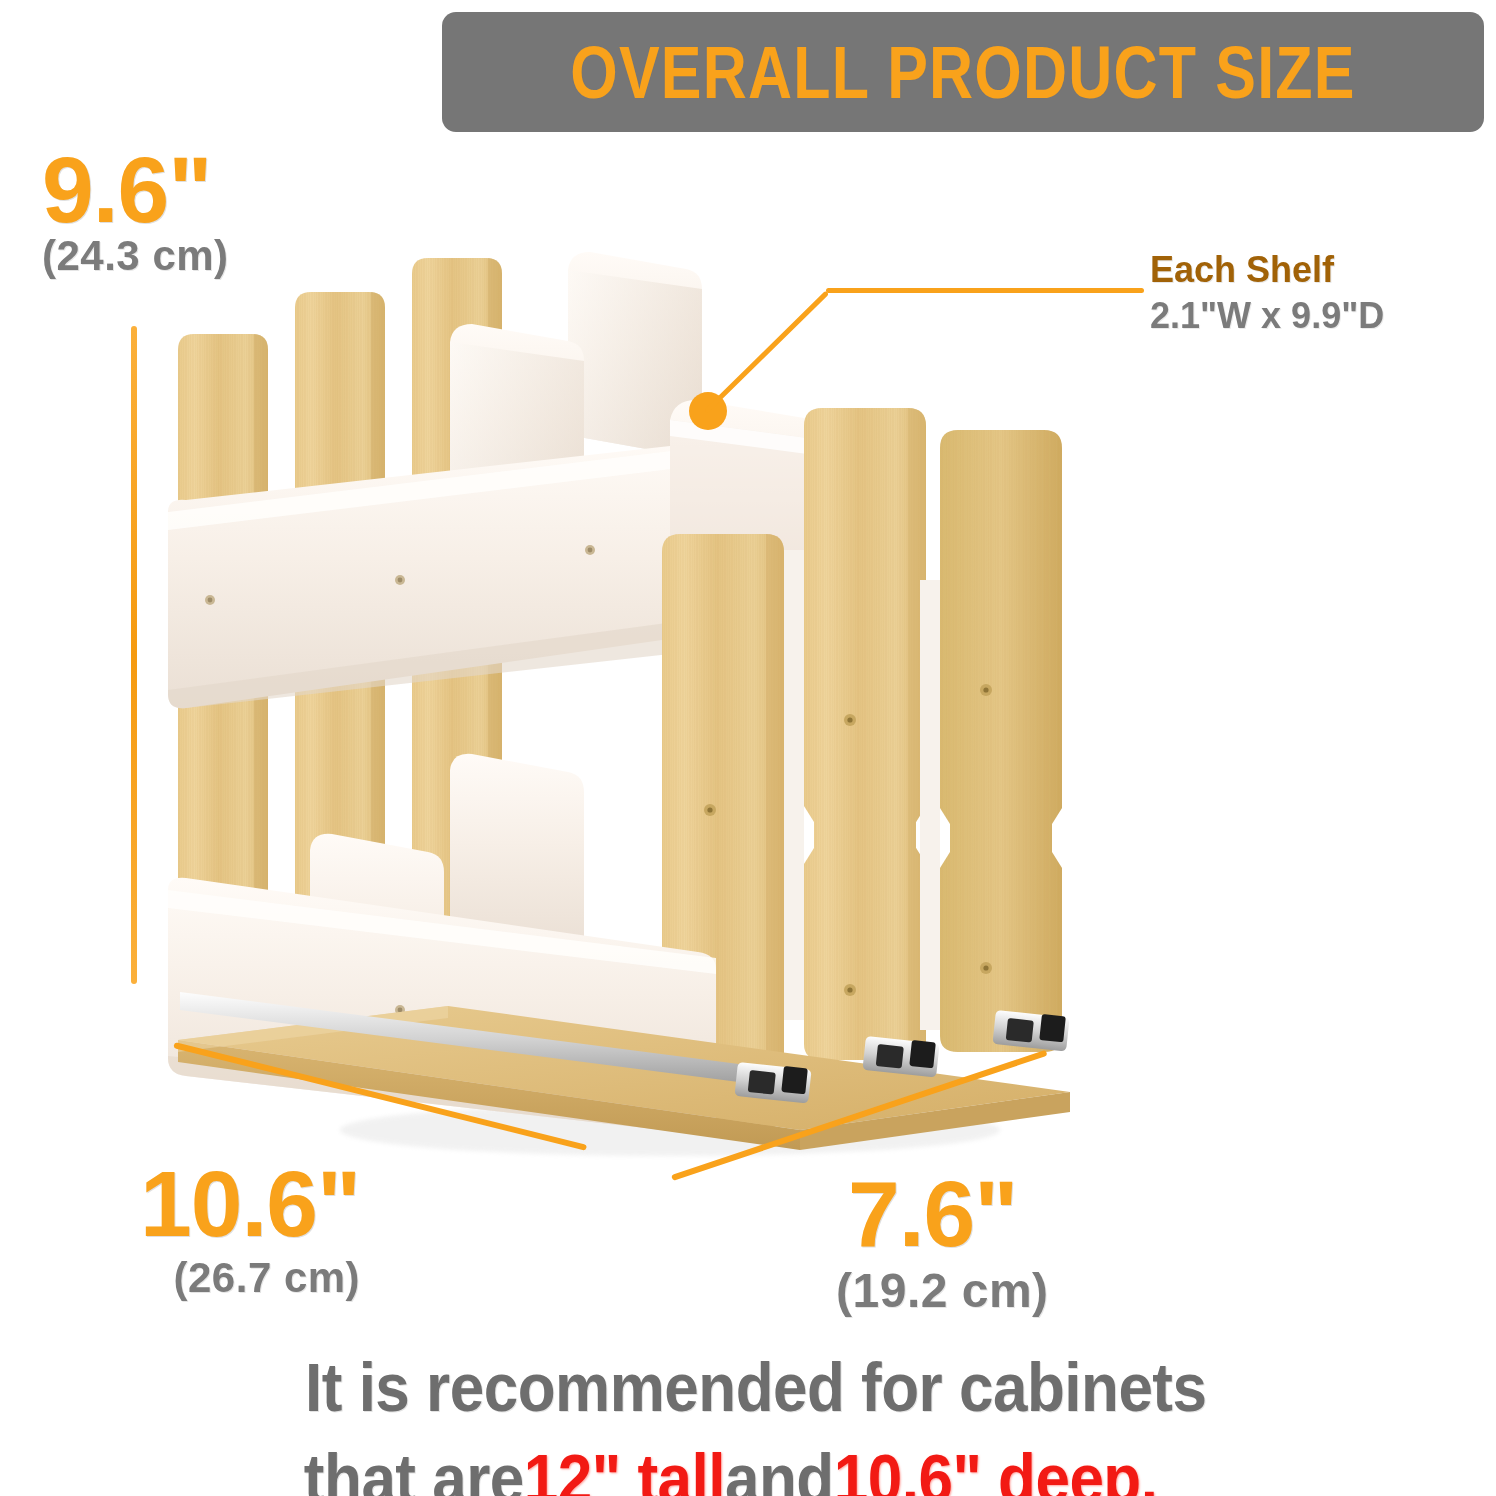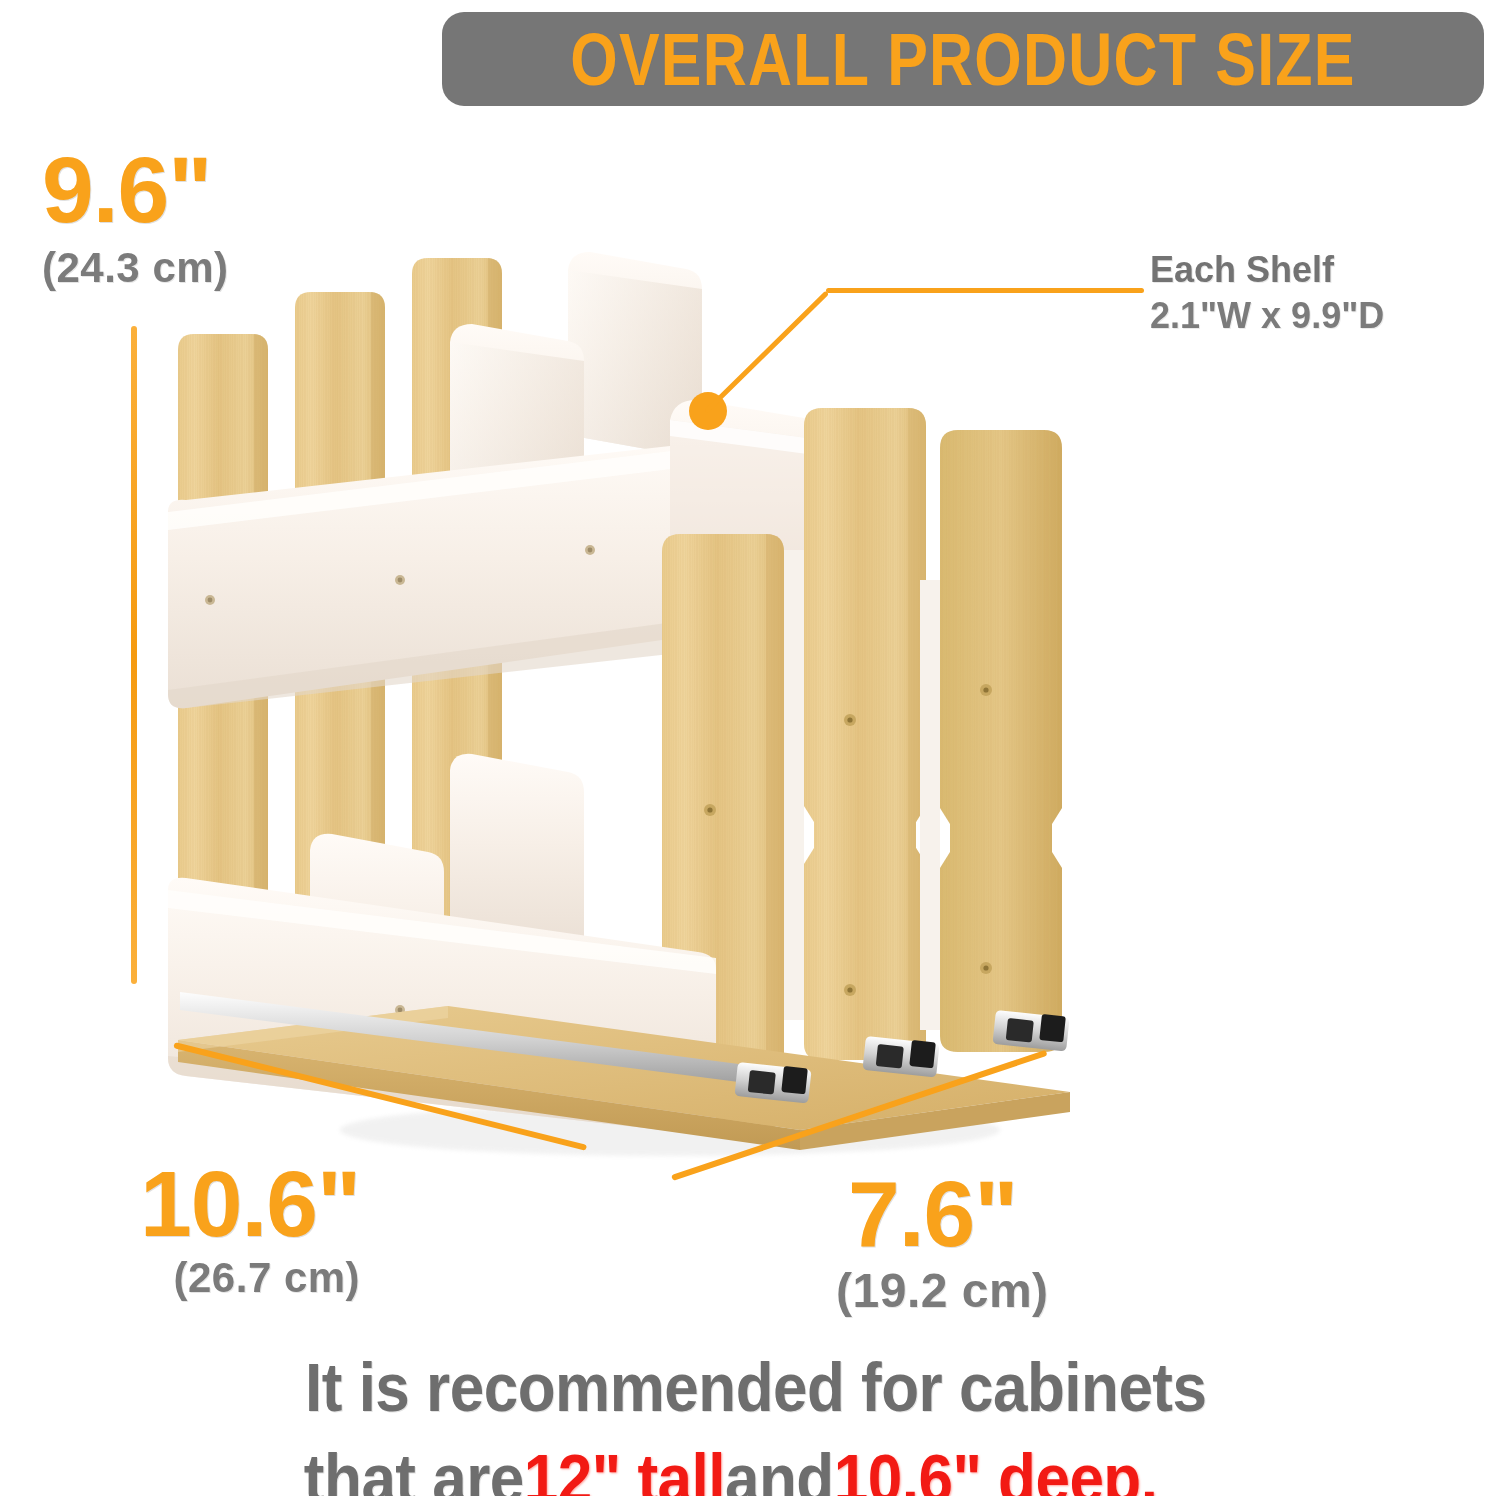--- a/index.html
+++ b/index.html
@@ -4,22 +4,22 @@
 <style>
   html,body{margin:0;padding:0;background:#ffffff;}
   body{
     width:1496px;height:1496px;position:relative;overflow:hidden;
     font-family:"Liberation Sans", sans-serif;
     -webkit-font-smoothing:antialiased;
   }
 
   
   .header-banner{
-    position:absolute;left:442px;top:12px;width:1042px;height:94px;
-    background:#767676;border-radius:22px;
+    position:absolute;left:442px;top:12px;width:1042px;height:120px;
+    background:#767676;border-radius:14px;
     display:flex;align-items:center;justify-content:center;
   }
   .header-title{
     color:#F9A21B;
     font-size:61px;font-weight:bold;letter-spacing:1.2px;
     font-family:"Liberation Sans", sans-serif;
     transform:scaleY(1.22) scaleX(1.0);
     white-space:nowrap;
     text-shadow:0 0 1px rgba(120,120,120,.25);
   }
@@ -33,21 +33,21 @@
   }
   .dim .cm{
     color:#7B7B7B;font-weight:bold;line-height:1;
     white-space:nowrap;font-family:"Liberation Sans", sans-serif;
     text-shadow:1px 1px 0 rgba(170,170,170,.30);
   }
 
   
   #dim-height{left:42px;top:146px;}
   #dim-height .val{font-size:93px;letter-spacing:-1px;}
-  #dim-height .cm{font-size:42px;margin-top:12px;letter-spacing:.5px;}
+  #dim-height .cm{font-size:42px;margin-top:0;letter-spacing:.5px;}
 
   
   #dim-width{left:140px;top:1160px;}
   #dim-width .val{font-size:93px;letter-spacing:-1px;}
   #dim-width .cm{font-size:42px;margin-top:8px;margin-left:12px;letter-spacing:.5px;text-align:right;}
 
   
   #dim-depth{left:848px;top:1170px;}
   #dim-depth .val{font-size:93px;letter-spacing:-1px;}
   #dim-depth .cm{font-size:48px;margin-top:8px;margin-left:-12px;letter-spacing:.5px;}
@@ -66,21 +66,21 @@
   #callout-seg-diag{
     position:absolute;left:706px;top:409px;width:170px;height:5px;
     background:#F9A21B;transform-origin:0 50%;transform:rotate(-44.5deg);border-radius:3px;
   }
   #callout-seg-horiz{
     position:absolute;left:826px;top:288px;width:318px;height:5px;
     background:#F9A21B;border-radius:3px;
   }
   #callout-text{position:absolute;left:1150px;top:248px;width:330px;}
   #callout-text .ct-l1,#callout-text .ct-l2{
-    color:#737373;font-weight:bold;font-size:36px;line-height:1.22;
+    color:#a16207;font-weight:bold;font-size:36px;line-height:1.22;
     white-space:nowrap;text-shadow:1px 1px 0 rgba(160,160,160,.25);
   }
   #callout-text .ct-l3{
     color:#7B7B7B;font-weight:bold;font-size:36px;line-height:1.35;
     white-space:nowrap;text-shadow:1px 1px 0 rgba(170,170,170,.25);
   }
 
   
   #recommend{position:absolute;left:0;top:1352px;width:1496px;text-align:center;}
   .rec-line{position:relative;display:inline-block;white-space:nowrap;margin-left:20px;}

